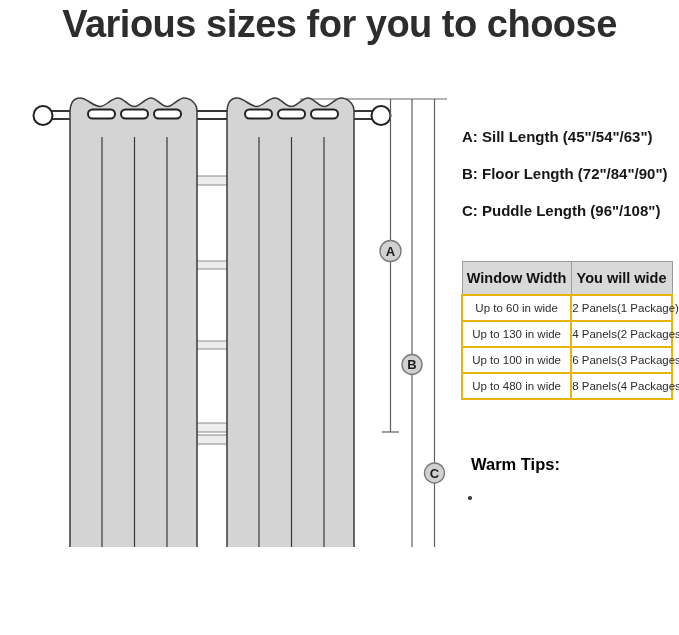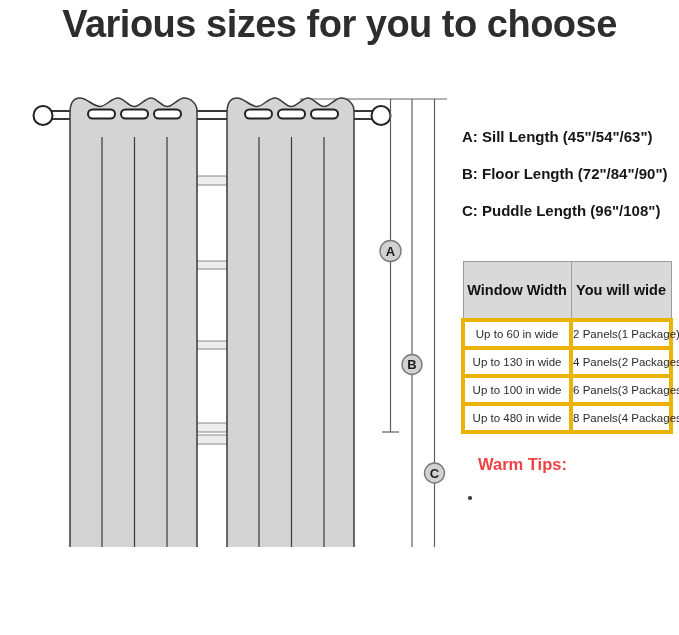--- a/index.html
+++ b/index.html
@@ -24,33 +24,33 @@
   }
   .length-item{line-height:17px;margin-bottom:20px;white-space:nowrap;}
   .size-table{
     position:absolute;left:461px;top:261px;width:212px;
     border-collapse:collapse;table-layout:fixed;
     font-family:"Liberation Sans", sans-serif;
   }
   .size-table th{
     background:#d9d9d9;border:1px solid #9c9c9c;
     font-size:14.5px;font-weight:bold;color:#111;
-    padding:20px 0;text-align:center;
+    padding:8px 0;text-align:center;
   }
   .size-table td{
-    border:4px solid #eab308;
+    border:2px solid #eab308;
     font-size:11.5px;color:#2c2c2c;
     padding:6px 0;text-align:center;white-space:nowrap;
   }
   .col-a{width:52%;}
   .col-b{width:48%;}
   .tips{position:absolute;left:466px;top:455px;width:208px;}
   .tips-heading{
-    font-size:16.5px;font-weight:bold;color:#ef4444;
-    padding-left:5px;margin:0 0 14px 7px;line-height:19px;
+    font-size:16.5px;font-weight:bold;color:#000000;
+    padding-left:5px;margin:0 0 14px 0;line-height:19px;
   }
   .tip{
     position:relative;padding-left:12px;margin-bottom:10px;
     font-size:12.5px;color:#3d3d3d;line-height:19px;
   }
   .tip::before{
     content:'';position:absolute;left:2px;top:8px;
     width:3.5px;height:3.5px;border-radius:50%;background:#3d3d3d;
   }
   .tip-line{white-space:pre-wrap;}

